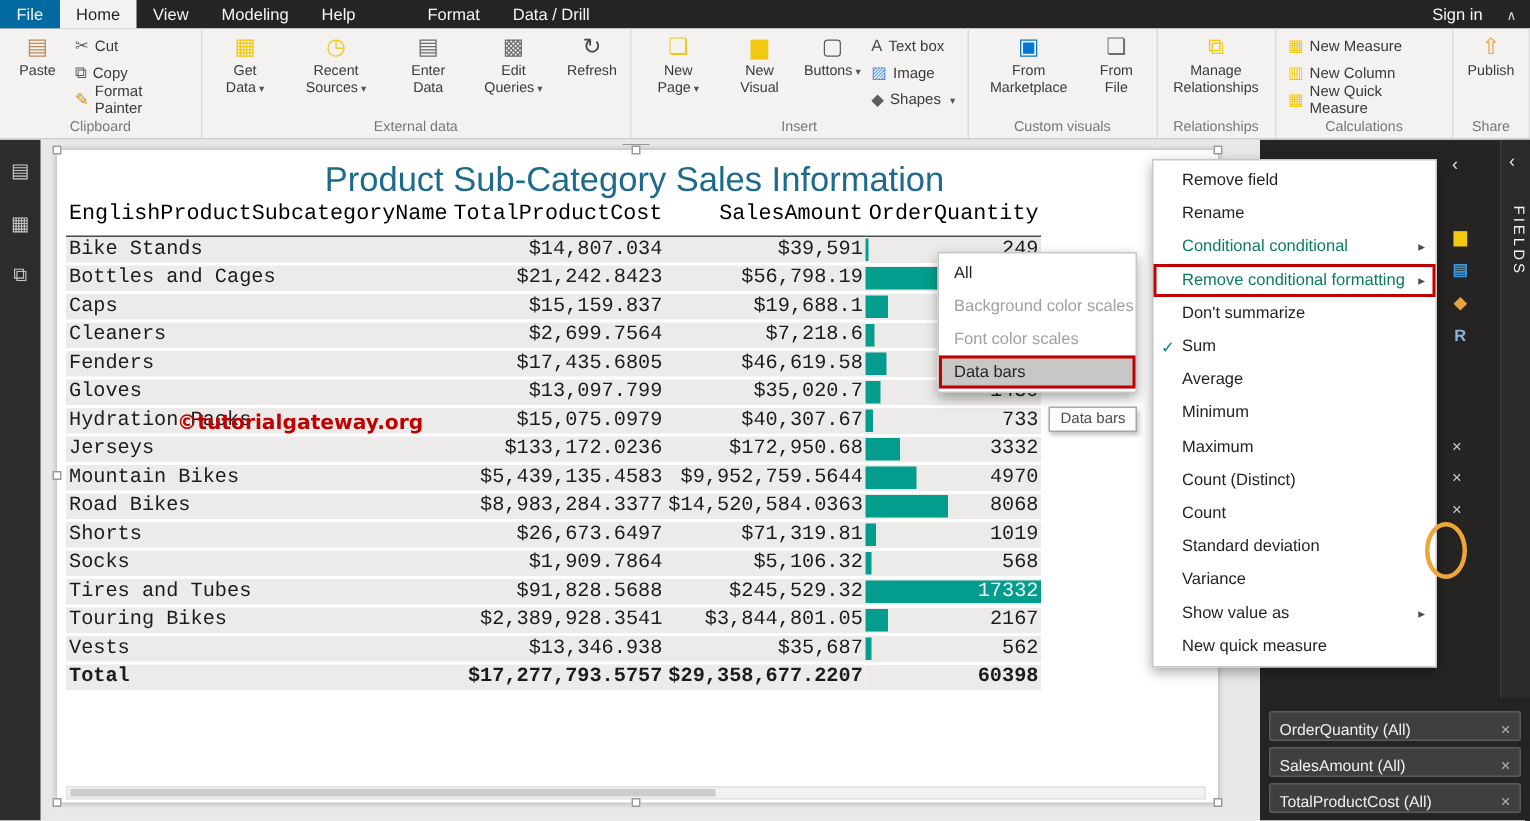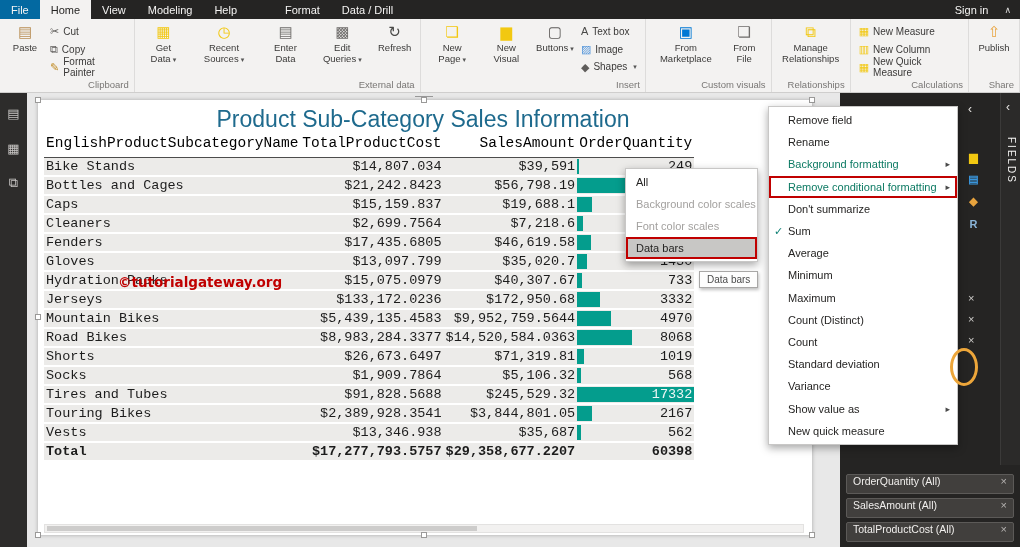--- a/index.html
+++ b/index.html
@@ -26,21 +26,21 @@
   .rcontent{flex:1;display:flex;align-items:stretch;gap:2px}
   .rbtn{cursor:default}
   .rbtn.big{display:flex;flex-direction:column;align-items:center;width:auto;min-width:40px;
     max-width:70px;padding:3px 3px 0;text-align:center}
   .ricon{font-size:15px;line-height:18px;height:18px}
   .rtext{font-size:9.5px;line-height:10.5px;color:#3b3a39;margin-top:2px}
   .small-stack{display:flex;flex-direction:column;justify-content:space-evenly;padding:1px 0}
   .rbtn.small{display:flex;align-items:center;gap:4px;font-size:10px;color:#3b3a39;
     padding:0 3px;height:15px}
   .rbtn.small .ricon{font-size:11px;height:auto;line-height:12px}
-  .rlabel{height:14px;font-size:9.5px;color:#797775;text-align:right;line-height:13px}
+  .rlabel{height:14px;font-size:9.5px;color:#797775;text-align:center;line-height:13px}
   .caret{font-size:7px;color:#555;margin-left:2px}
 
   
   #left-strip{position:absolute;top:93px;left:0;width:27px;bottom:0;background:#2d2c2b;
     display:flex;flex-direction:column;align-items:center;padding-top:11px;gap:17px;z-index:4}
   .navicon{width:18px;height:18px;display:flex;align-items:center;justify-content:center;
     color:#c8c6c4;font-size:13px}
 
   
   #canvas{position:absolute;top:93px;left:27px;width:813px;bottom:0;background:#e8e8e8}
@@ -82,21 +82,21 @@
   #fields-strip{position:absolute;top:93px;right:0;width:20px;height:372px;background:#2b2a29;
     border-left:1px solid #3b3a39;z-index:6}
   #fields-label{position:absolute;top:44px;left:5px;writing-mode:vertical-rl;font-size:10px;
     letter-spacing:2px;color:#f0efee}
   .pane-chevron{position:absolute;font-size:12px;color:#e8e6e4}
   .frag{position:absolute;left:126px;width:15px;height:15px;display:flex;align-items:center;
     justify-content:center;font-size:11px;border-radius:2px;font-weight:700}
   .fx{position:absolute;left:128px;font-size:11px;color:#cfcdcb}
   #pills{position:absolute;left:6px;top:381px;display:flex;flex-direction:column;gap:4px;width:168px}
   .pill{height:20px;background:#413f3d;border:1px solid #5c5a58;border-radius:2px;display:flex;
-    align-items:flex-start;padding:0 6px;font-size:10.5px;color:#f1efed;white-space:nowrap;overflow:hidden}
+    align-items:flex-end;padding:0 6px;font-size:10.5px;color:#f1efed;white-space:nowrap;overflow:hidden}
   .px{margin-left:auto;color:#b5b3b1;font-size:11px}
 
   
   #context-menu{position:absolute;left:768px;top:106px;width:190px;background:#fff;
     border:1px solid #c8c7c6;box-shadow:0 3px 8px rgba(0,0,0,.35);z-index:20;padding:2px 0}
   .mitem{height:22.2px;display:flex;align-items:center;font-size:11px;color:#252423;
     padding:0 7px 0 5px;position:relative;cursor:default}
   .mcheck{width:14px;color:#0f8074;font-size:11px;text-align:left}
   .mlabel{flex:1;white-space:nowrap}
   .marrow{color:#4a4a4a;font-size:9px;margin-left:6px}
@@ -449,21 +449,21 @@
       <div class="mitem">
         <span class="mcheck"></span>
         <span class="mlabel">Remove field</span>
       </div>
       <div class="mitem">
         <span class="mcheck"></span>
         <span class="mlabel">Rename</span>
       </div>
       <div class="mitem accent">
         <span class="mcheck"></span>
-        <span class="mlabel">Background formatting</span>
+        <span class="mlabel">Conditional conditional</span>
         <span class="marrow">▸</span>
       </div>
       <div class="mitem accent boxed">
         <span class="mcheck"></span>
         <span class="mlabel">Remove conditional formatting</span>
         <span class="marrow">▸</span>
       </div>
       <div class="mitem">
         <span class="mcheck"></span>
         <span class="mlabel">Don't summarize</span>

